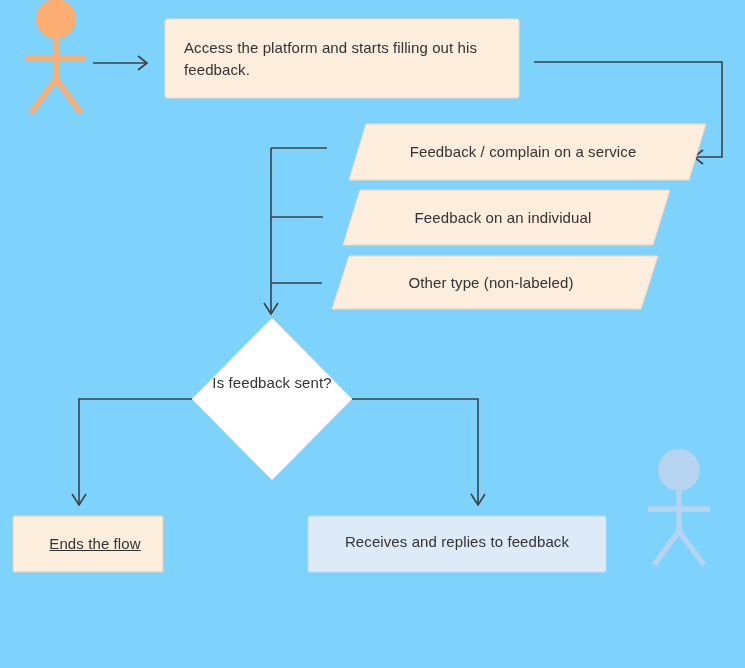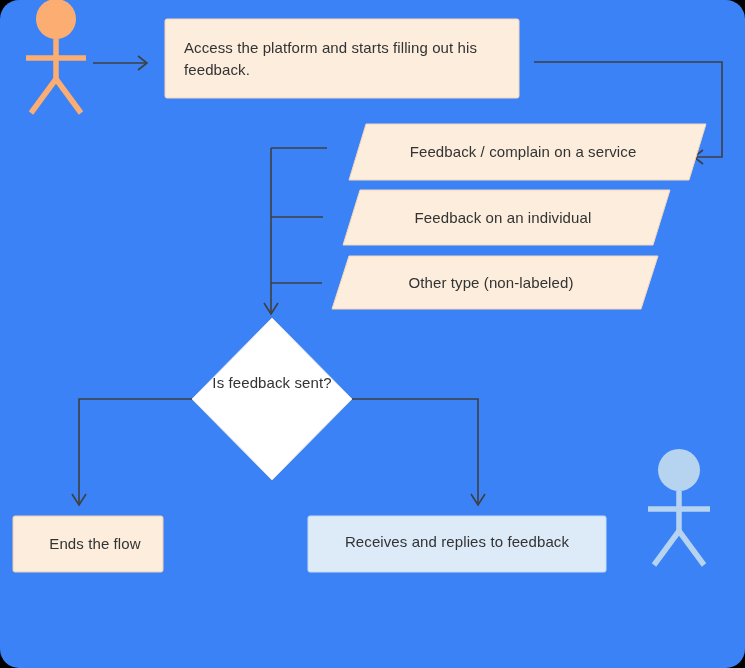--- a/index.html
+++ b/index.html
@@ -4,24 +4,23 @@
 <style>
   html, body {
     margin: 0;
     padding: 0;
     background: #000000;
   }
   #canvas {
     position: relative;
     width: 745px;
     height: 668px;
-    background: #3b82f6;
+    background: #7dd3fc;
     overflow: hidden;
     font-family: "Liberation Sans", sans-serif;
-    border-radius: 19px;
   }
   .svg-layer {
     position: absolute;
     left: 0;
     top: 0;
     width: 745px;
     height: 668px;
   }
   .node-text {
     position: absolute;
@@ -127,17 +126,17 @@
   <div class="node-text left" style="left:184px; top:19px; width:320px; height:79px;">Access the platform and starts filling out his feedback.</div>
 
   <div class="node-text center" style="left:349px; top:124px; width:348px; height:56px;">Feedback / complain on a service</div>
 
   <div class="node-text center" style="left:332px; top:256px; width:318px; height:53px;">Other type (non-labeled)</div>
 
   <div class="node-text center" style="left:343px; top:190px; width:320px; height:55px;">Feedback on an individual</div>
 
   <div class="node-text center" style="left:212px; top:302px; width:120px; height:162px;">Is feedback sent?</div>
 
-  <div class="node-text center" style="left:13px; top:516px; width:164px; height:56px;">Ends the flow</div>
+  <div class="node-text center" style="left:13px; top:516px; width:164px; height:56px;text-decoration:underline;">Ends the flow</div>
 
   <div class="node-text center" style="left:308px; top:516px; width:298px; height:52px;">Receives and replies to feedback</div>
 
 </div>
 
 </body></html>

